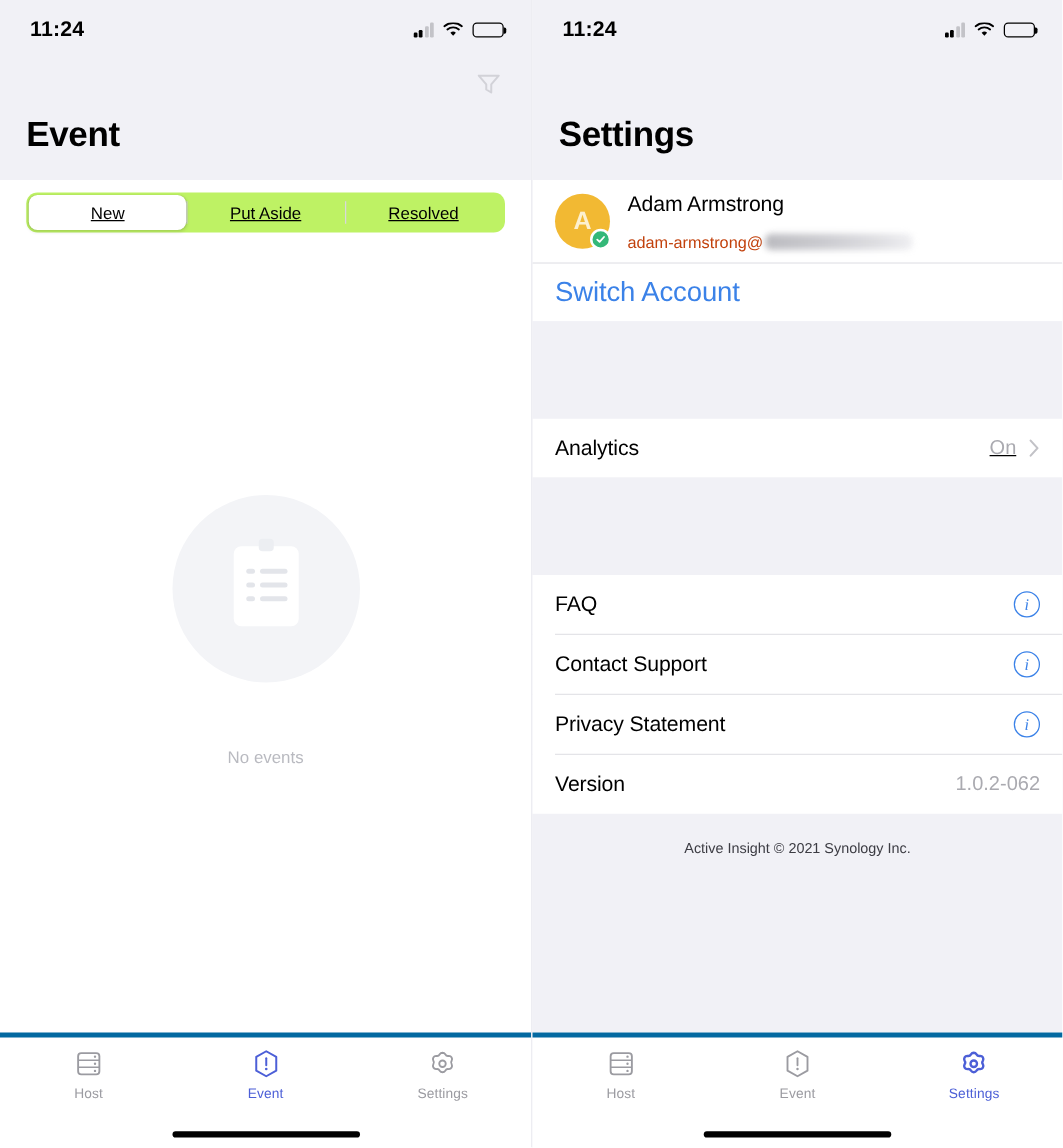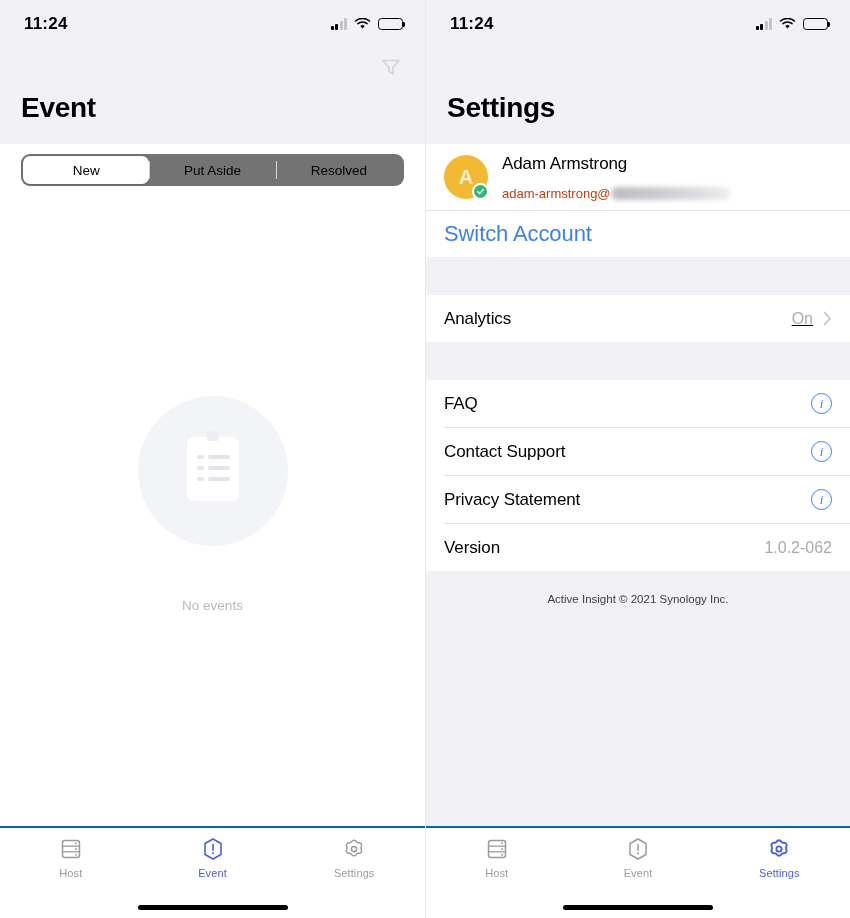--- a/index.html
+++ b/index.html
@@ -59,22 +59,22 @@
   .nav-actions { height: 38px; display: flex; align-items: center; justify-content: flex-end; }
   .filter-btn { width: 24px; height: 24px; display: block; }
   .nav-title {
     font-size: 28px; font-weight: bold; color: #000;
     letter-spacing: -0.3px; line-height: 44px;
   }
 
   
   .seg-wrap { padding: 10px 21px 12px; background: #fff; flex: 0 0 auto; }
   .segmented {
-    display: flex; background: #737373; border-radius: 9px;
-    height: 32px; padding: 2px; position: relative;
+    display: flex; background: #bef264; border-radius: 9px;
+    height: 32px; padding: 2px; position: relative; text-decoration: underline;
   }
   .seg {
     flex: 1; display: flex; align-items: center; justify-content: center;
     font-size: 13.5px; color: #000; border-radius: 7px;
     position: relative; z-index: 2;
   }
   .seg.active {
     background: #fff; box-shadow: 0 1px 3px rgba(0,0,0,.12), 0 0 1px rgba(0,0,0,.12);
     font-weight: normal;
   }
@@ -133,21 +133,21 @@
   .switch-row {
     background: #fff; height: 46px; display: flex; align-items: center;
     padding: 0 18px;
   }
   .switch-link { font-size: 22px; color: #3b82e8; letter-spacing: -.1px; }
 
   .gap { background: #f1f1f6; }
   .gap.g1 { height: 38px; }
   .gap.g2 { height: 38px; }
 
-  .list-group { background: #fff; }
+  .list-group { background: #fff; margin-top: 40px; }
   .list-row {
     height: 47px; display: flex; align-items: center; justify-content: space-between;
     padding: 0 18px; background: #fff;
   }
   .row-label { font-size: 17px; color: #000; letter-spacing: -.1px; }
   .row-right { display: flex; align-items: center; gap: 10px; text-decoration: underline; }
   .row-value { font-size: 16px; color: #aaaab0; }
 
   .info-icon {
     width: 21px; height: 21px; border-radius: 50%;
@@ -159,21 +159,21 @@
 
   .copyright {
     background: #f1f1f6; text-align: center;
     font-size: 11.5px; color: #3c3c43;
     padding: 22px 0 0 0;
   }
 
   
   .tabbar {
     flex: 0 0 auto; height: 92px; background: #fff;
-    border-top: 2px solid #0369a1;
+    border-top: 4px solid #0369a1;
     display: flex; align-items: flex-start; position: relative;
   }
   .tab {
     flex: 1; display: flex; flex-direction: column; align-items: center;
     padding-top: 8px; gap: 5px;
   }
   .tab-label { font-size: 11px; color: #9b9ba1; letter-spacing: .1px; }
   .tab.active .tab-label { color: #4c5fd7; }
   .home-indicator {
     position: absolute; bottom: 8px; left: 50%; transform: translateX(-50%);

